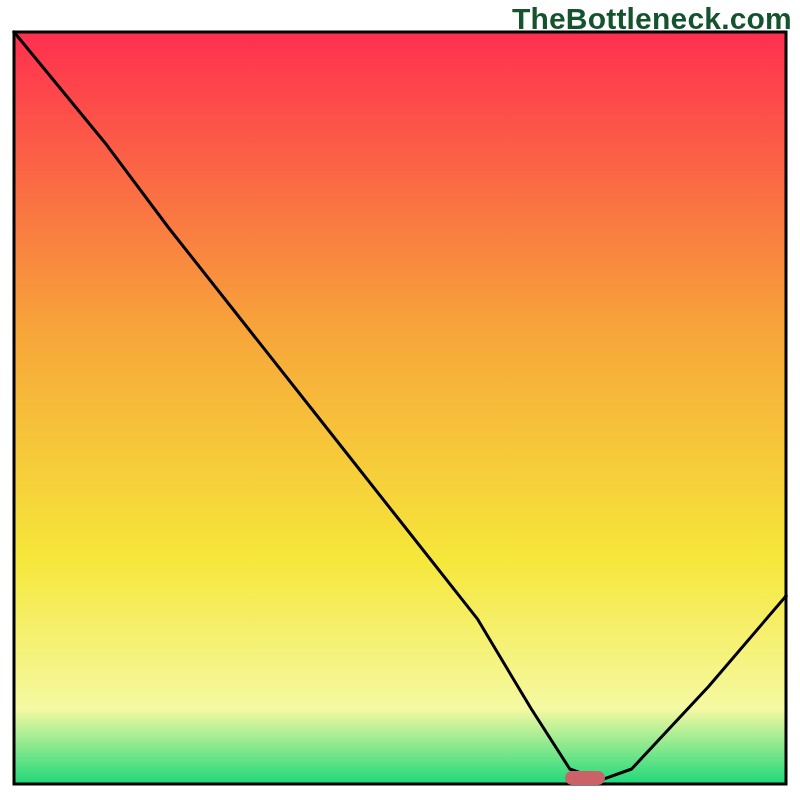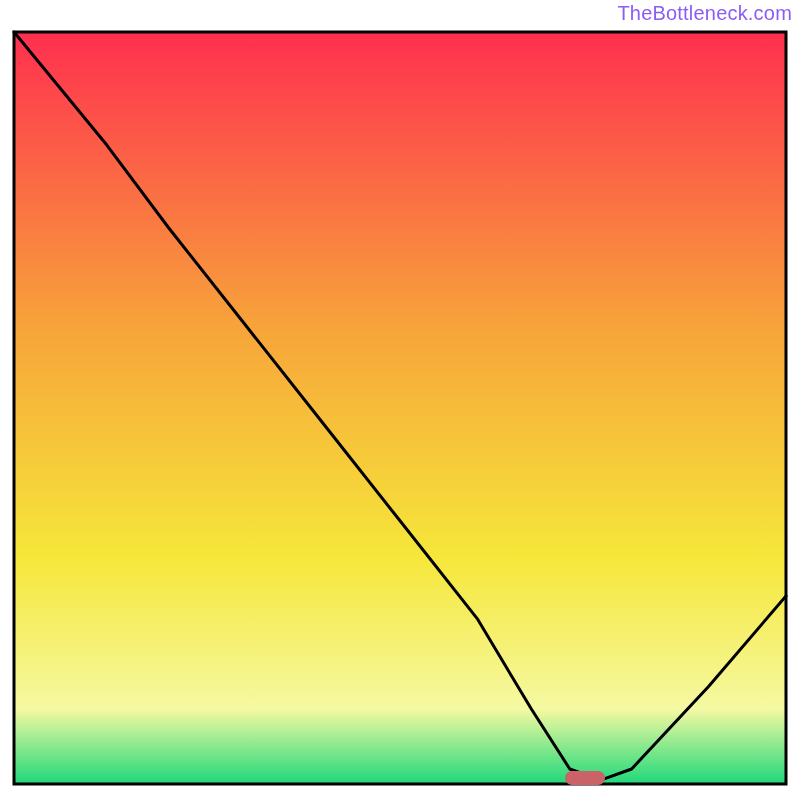--- a/index.html
+++ b/index.html
@@ -8,23 +8,23 @@
     height: 800px;
     background: #ffffff;
     font-family: Arial, Helvetica, sans-serif;
     position: relative;
     overflow: hidden;
   }
   .watermark {
     position: absolute;
     top: 2px;
     right: 8px;
-    color: #8b5cf6;
-    font-size: 20px;
-    font-weight: 400;
+    color: #14532d;
+    font-size: 30px;
+    font-weight: 700;
     letter-spacing: 0.2px;
     z-index: 10;
   }
   .frame {
     position: absolute;
     left: 10px;
     top: 28px;
     width: 780px;
     height: 760px;
   }

